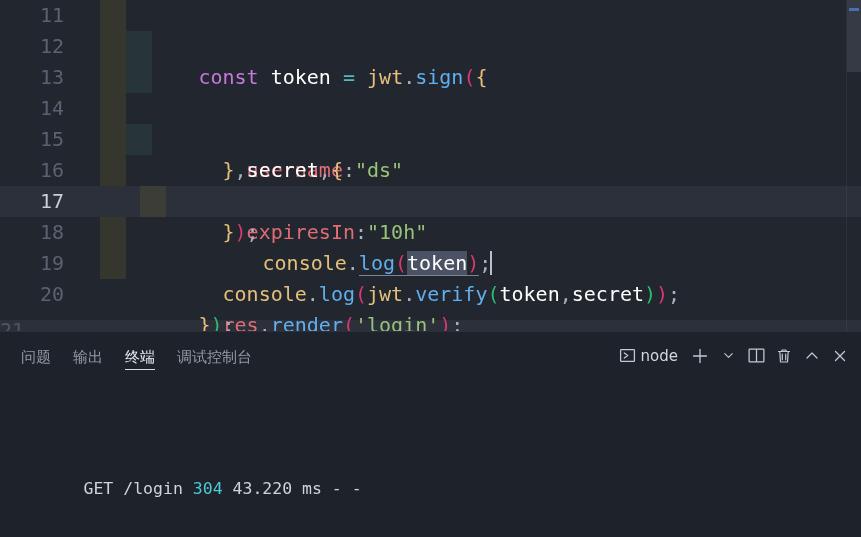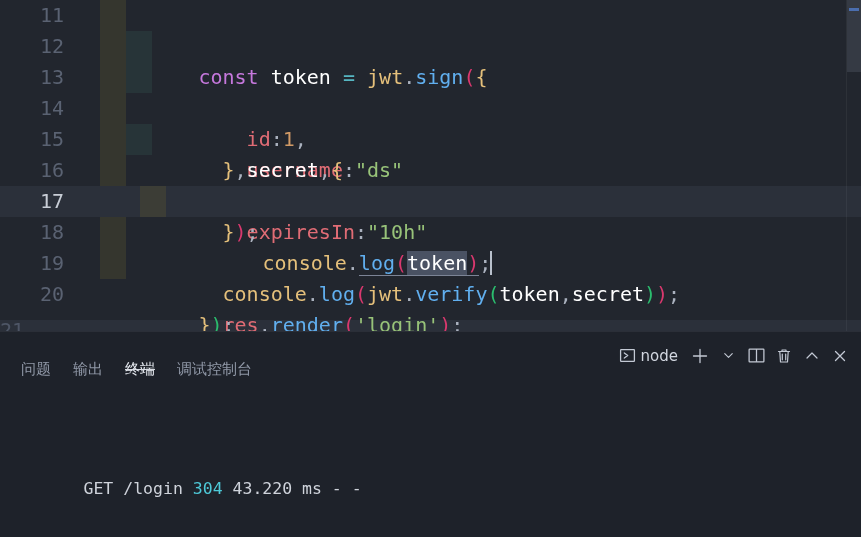--- a/index.html
+++ b/index.html
@@ -124,23 +124,23 @@
   }
   .panel-header {
     position: relative;
     height: 47px;
     display: flex;
     align-items: center;
   }
   .tabs { display: flex; align-items: center; padding-left: 10px; }
   .tab {
     position: relative;
-    padding: 0 11px;
+    padding: 16px 11px;
     height: 47px;
-    display: flex; align-items: flex-end;
+    display: flex; align-items: flex-start;
     color: #9199a8;
     font-size: 15px;
     cursor: pointer;
   }
   .tab.active { color: #e6eaf0; }
   .tab.active::after {
     content: "";
     position: absolute;
     left: 11px; right: 11px; bottom: 9px;
     height: 1px; background: #d7dbe2;
@@ -196,21 +196,20 @@
           <div class="iguide ig1"></div>
           <span class="txt"><span class="k-kw">const</span><span class="k-pun"> </span><span class="k-var">token</span><span class="k-pun"> </span><span class="k-op">=</span><span class="k-pun"> </span><span class="k-obj">jwt</span><span class="k-dot">.</span><span class="k-fn">sign</span><span class="k-p1">(</span><span class="k-p2">{</span></span>
         </div>
       </div>
 
       <div class="line">
         <div class="gutter">12</div>
         <div class="code">
           <div class="iguide ig1"></div>
           <div class="iguide ig2"></div>
-          <span class="txt"><span class="k-pun">    </span><span class="k-prop">id</span><span class="k-pun">:</span><span class="k-num">1</span><span class="k-pun">,</span></span>
         </div>
       </div>
 
       <div class="line">
         <div class="gutter">13</div>
         <div class="code">
           <div class="iguide ig1"></div>
           <div class="iguide ig2"></div>
           <span class="txt"><span class="k-pun">    </span><span class="k-prop">username</span><span class="k-pun">:</span><span class="k-str">"ds"</span></span>
         </div>

